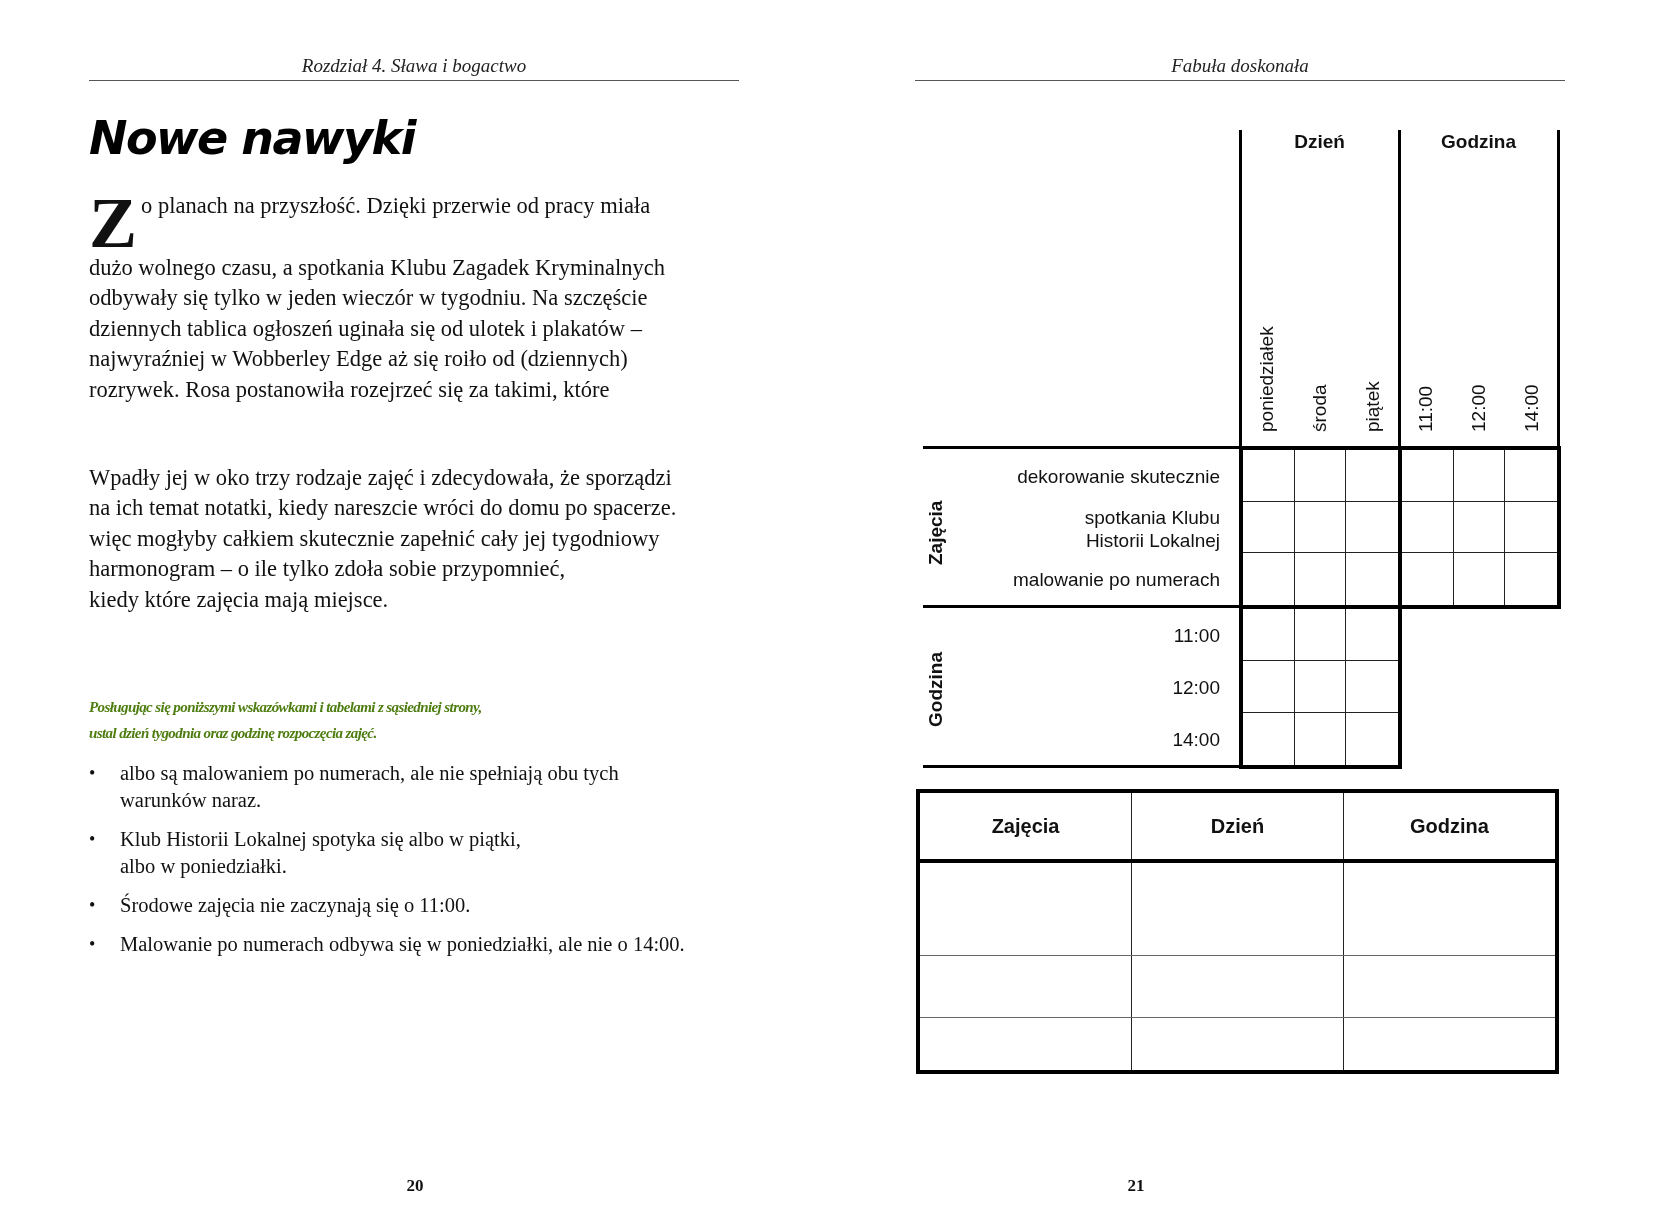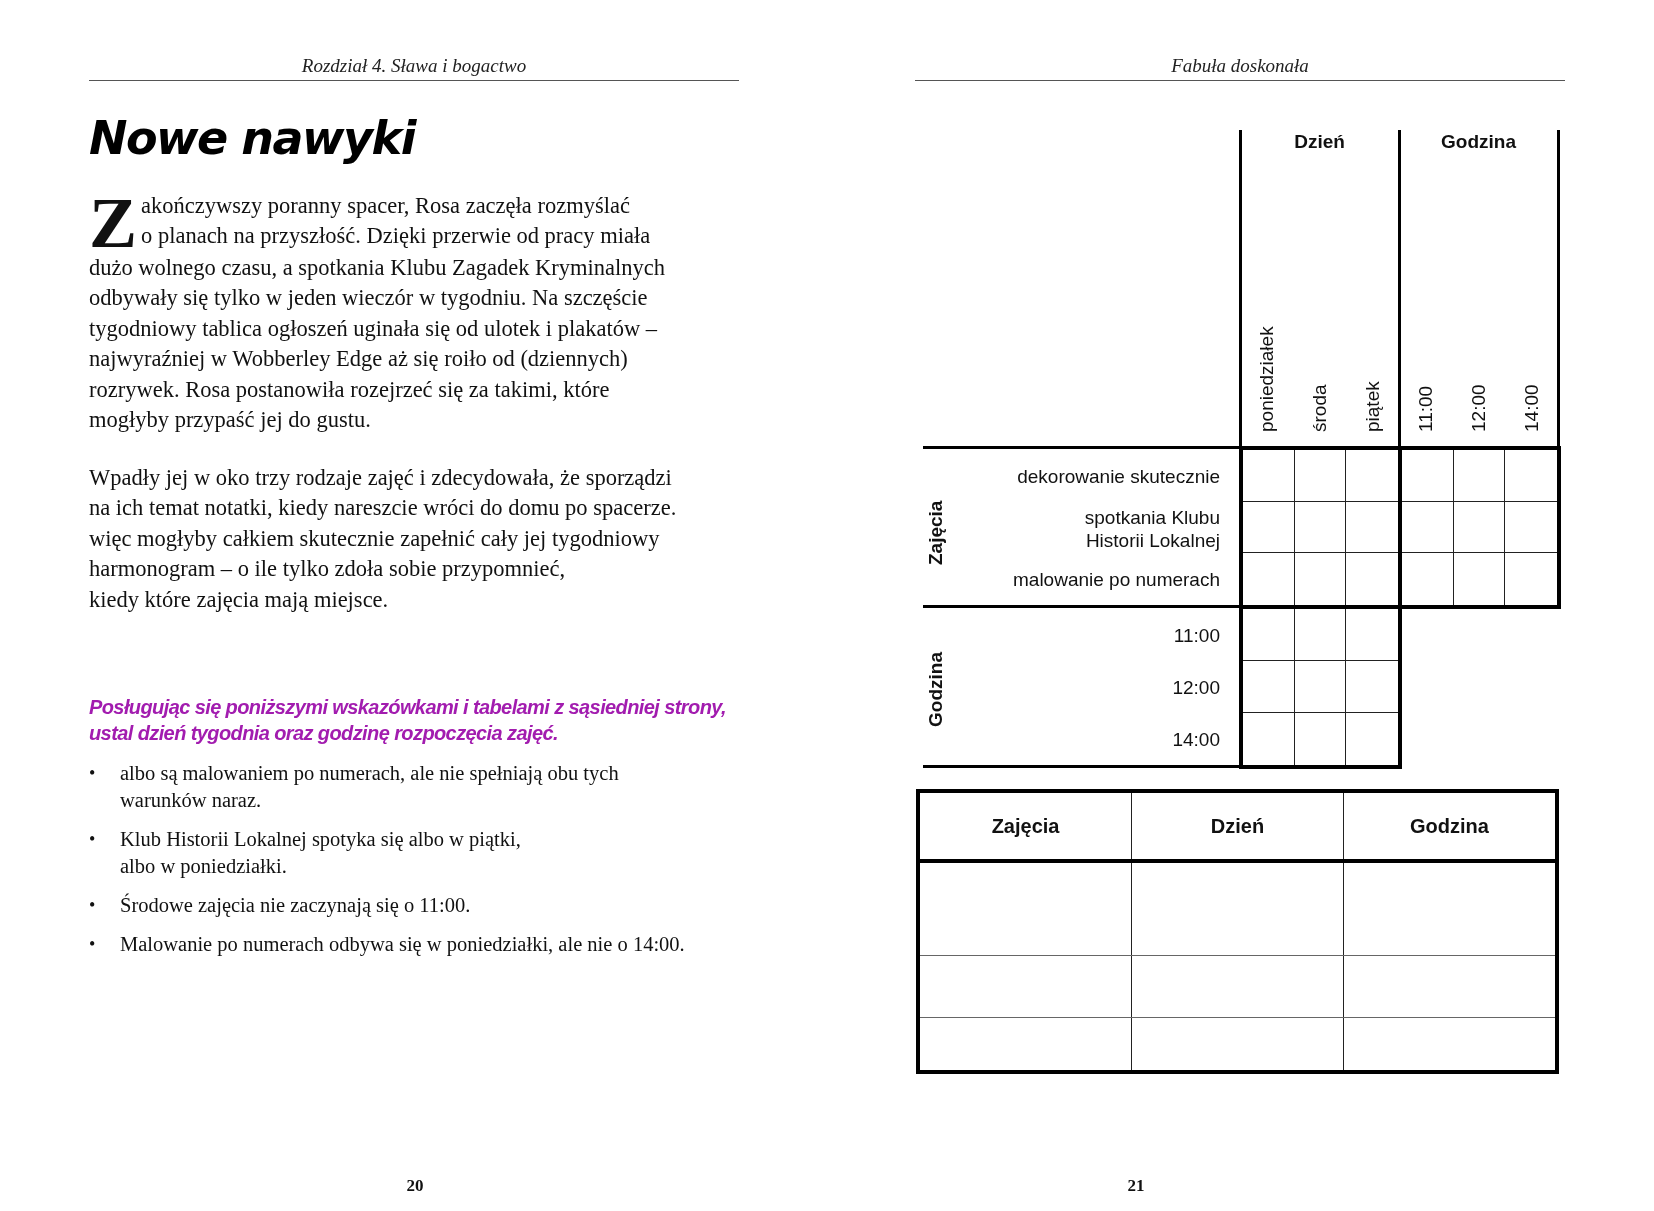--- a/index.html
+++ b/index.html
@@ -27,23 +27,23 @@
     .para1 { left: 89px; top: 191px; width: 660px; }
     .para2 { left: 89px; top: 463px; width: 660px; }
     .dropcap {
       float: left; font-family: "Liberation Serif", "DejaVu Serif", serif;
       font-weight: bold; font-size: 72px; line-height: 56px; margin: 4px 4px 0 0; height: 58px;
     }
     .line { display: block; white-space: nowrap; }
 
     .instruction {
       left: 89px; top: 694px; width: 680px;
-      font-family: Liberation Sans, sans-serif;
-      font-style: italic; font-weight: bold; font-size: 20px; line-height: 26px;
-      letter-spacing: -0.6px; color: #a21caf;
+      font-family: Liberation Serif, serif;
+      font-style: italic; font-weight: bold; font-size: 15px; line-height: 26px;
+      letter-spacing: -0.6px; color: #4d7c0f;
     }
 
     .clues { left: 89px; top: 760px; width: 660px; margin: 0; padding: 0; list-style: none; }
     .clue { position: relative; padding-left: 31px; margin-bottom: 12px; }
     .clue .bullet { position: absolute; left: 0; top: 0; font-size: 18px; }
 
     .page-num {
       font-family: "Liberation Serif", "DejaVu Serif", serif;
       font-weight: bold; font-size: 17px; top: 1176px; text-align: center; width: 60px;
     }
@@ -84,28 +84,26 @@
 </head>
 <body>
 
 <div class="abs running-head" style="left:89px; width:650px;">Rozdział 4. Sława i bogactwo</div>
 <div class="abs rule" style="left:89px; width:650px;"></div>
 
 <h1 class="abs title" style="margin:0;">Nowe nawyki</h1>
 
 <div class="abs body-text para1">
   <span class="dropcap">Z</span>
-  <span class="line">akończywszy poranny spacer, Rosa zaczęła rozmyślać</span>
   <span class="line">o planach na przyszłość. Dzięki przerwie od pracy miała</span>
   <span class="line" style="clear:left;">dużo wolnego czasu, a spotkania Klubu Zagadek Kryminalnych</span>
   <span class="line">odbywały się tylko w jeden wieczór w tygodniu. Na szczęście</span>
-  <span class="line">tygodniowy tablica ogłoszeń uginała się od ulotek i plakatów –</span>
+  <span class="line">dziennych tablica ogłoszeń uginała się od ulotek i plakatów –</span>
   <span class="line">najwyraźniej w Wobberley Edge aż się roiło od (dziennych)</span>
   <span class="line">rozrywek. Rosa postanowiła rozejrzeć się za takimi, które</span>
-  <span class="line">mogłyby przypaść jej do gustu.</span>
 </div>
 
 <div class="abs body-text para2">
   <span class="line">Wpadły jej w oko trzy rodzaje zajęć i zdecydowała, że sporządzi</span>
   <span class="line">na ich temat notatki, kiedy nareszcie wróci do domu po spacerze.</span>
   <span class="line">więc mogłyby całkiem skutecznie zapełnić cały jej tygodniowy</span>
   <span class="line">harmonogram – o ile tylko zdoła sobie przypomnieć,</span>
   <span class="line">kiedy które zajęcia mają miejsce.</span>
 </div>
 

